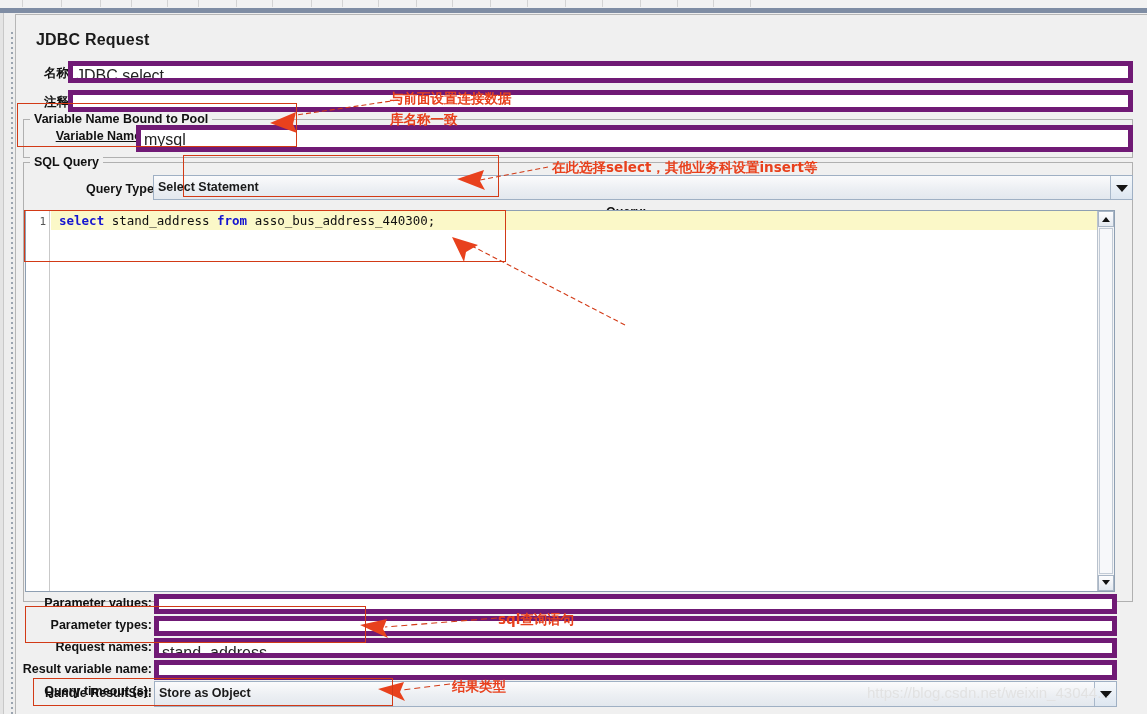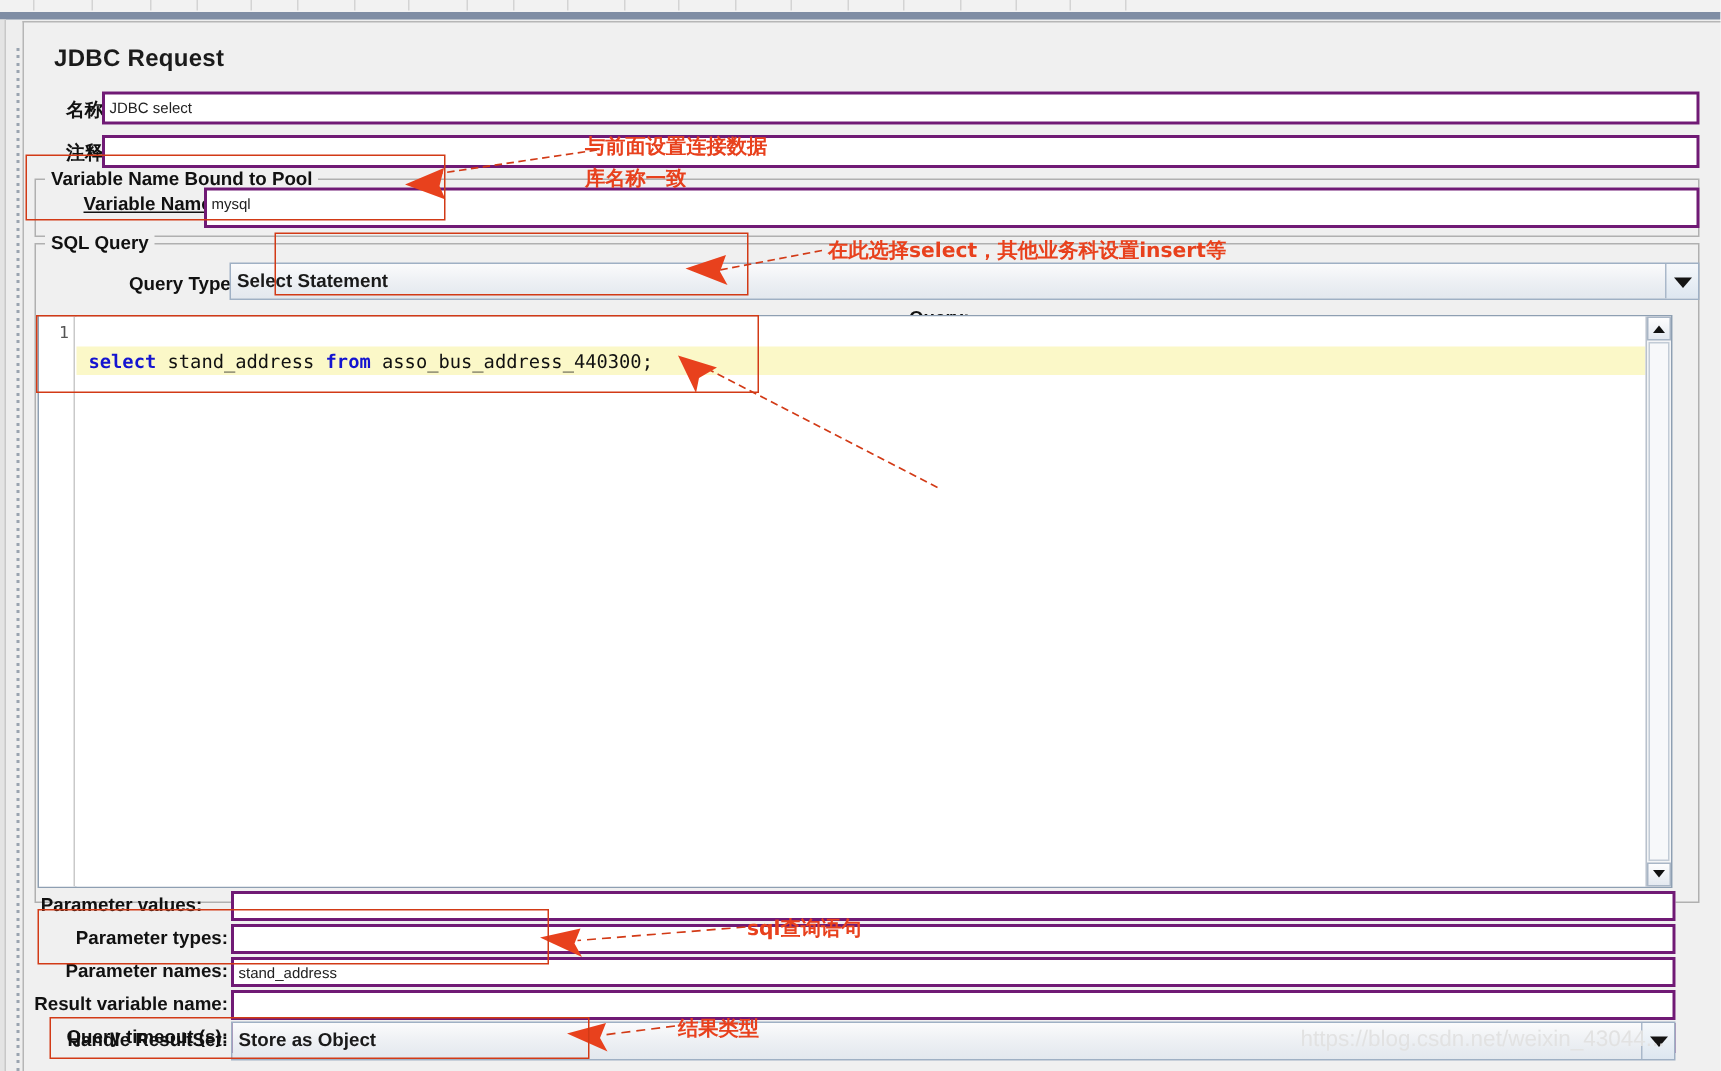--- a/index.html
+++ b/index.html
@@ -71,23 +71,23 @@
     position:absolute;
     font-weight:bold;
     color:#111;
     font-size:12.5px;
     text-align:right;
     white-space:nowrap;
   }
   .txtfield {
     position:absolute;
     background:#ffffff;
-    border:2px solid #701a75;
+    border:5px solid #701a75;
     box-sizing:border-box;
-    font-size:10px;
+    font-size:16px;
     padding:1px 3px;
     color:#222;
     line-height:17px;
     overflow:hidden;
     white-space:nowrap;
   }
 
   
   .cjk { font-family:"DejaVu Sans","Liberation Sans",sans-serif; font-weight:bold; }
 
@@ -156,21 +156,20 @@
     background:#ffffff;
   }
   .code-line{
     background:#fbf8c8;
     height:19px; line-height:19px;
     font-family:"DejaVu Sans Mono","Liberation Mono",monospace;
     font-size:12.5px;
     padding-left:8px;
     white-space:pre;
     color:#111;
-    margin-top:20px;
   }
   .kw{ color:#1414d0; font-weight:bold; }
 
   .vscroll{
     position:absolute; right:0; top:0; width:17px; height:100%;
     background:#f3f4f6; border-left:1px solid #b9c2cd; box-sizing:border-box;
   }
   .vscroll .btn{
     position:absolute; left:0; width:16px; height:16px;
     background:linear-gradient(to bottom,#fdfdfe,#e4e9f0);
@@ -301,25 +300,25 @@
         <span class="mini-tri-up"></span>
       </div>
       <div class="thumb"></div>
       <div class="btn bottom">
         <span class="mini-tri-down"></span>
       </div>
     </div>
   </div>
 
   <div id="bottom-fields">
-      <div class="lbl" style="left: 10px; top: 596px; width: 142px; text-align: center;">Parameter values:</div>
+      <div class="lbl" style="left: 10px; top: 596px; width: 142px;">Parameter values:</div>
       <div class="txtfield" style="left: 154px; top: 594px; width: 963px; height: 20px;"></div>
       <div class="lbl" style="left: 10px; top: 618px; width: 142px;">Parameter types:</div>
       <div class="txtfield" style="left: 154px; top: 616px; width: 963px; height: 20px;"></div>
-      <div class="lbl" style="left: 10px; top: 640px; width: 142px;">Parameter names:</div>
+      <div class="lbl" style="left: 10px; top: 640px; width: 142px;">Request names:</div>
       <div class="txtfield" style="left: 154px; top: 638px; width: 963px; height: 20px;">stand_address</div>
       <div class="lbl" style="left: 10px; top: 662px; width: 142px;">Result variable name:</div>
       <div class="txtfield" style="left: 154px; top: 660px; width: 963px; height: 20px;"></div>
       <div class="lbl" style="left: 10px; top: 684px; width: 142px;">Query timeout (s):</div>
       <div class="txtfield" style="left: 154px; top: 682px; width: 963px; height: 20px;"></div>
       <div class="lbl" style="left: 10px; top: 686px; width: 142px;">Handle ResultSet:</div>
       <div class="combo" style="left: 154px; top: 681px; width: 963px; height: 26px;"><span>Store as Object</span><span class="combo-arrowbox">
           <span class="tri-down"></span>
         </span></div>
     </div>

